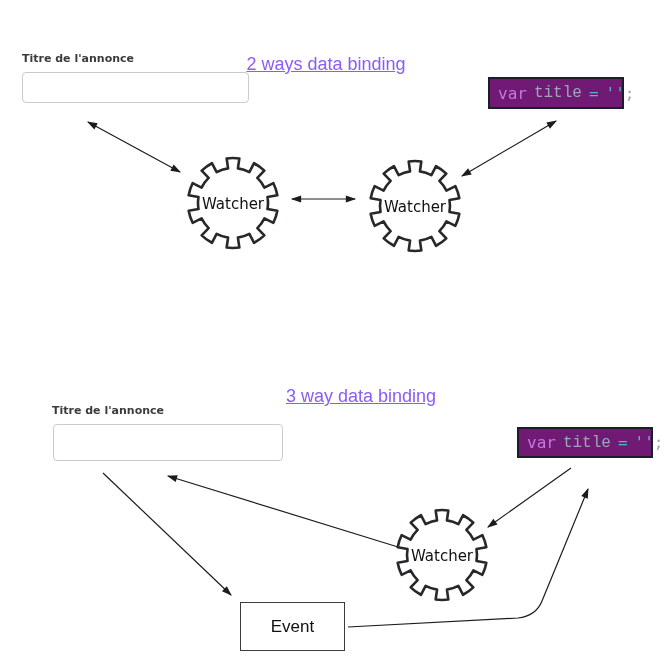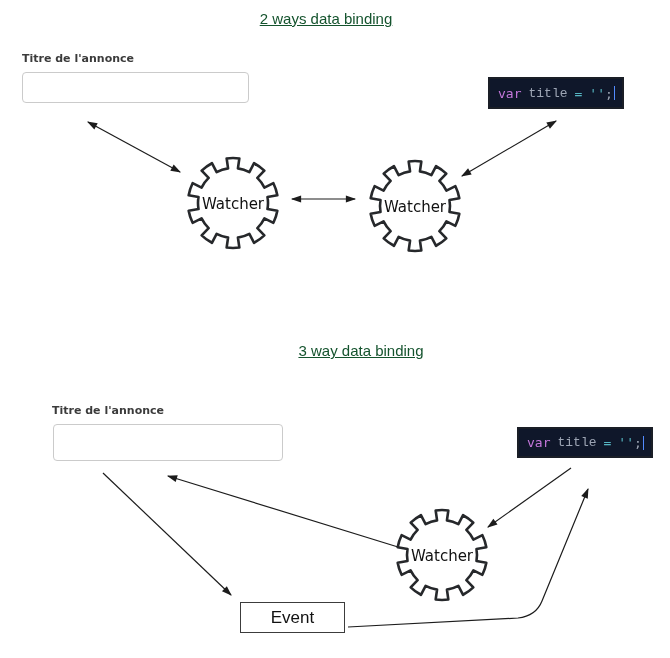--- a/index.html
+++ b/index.html
@@ -2,35 +2,35 @@
 <html><head>
 <meta charset="utf-8">
 <style>
   html,body{margin:0;padding:0;background:#ffffff;}
   #canvas{
     position:relative;width:670px;height:658px;background:#ffffff;
     font-family:"Liberation Sans",sans-serif;overflow:hidden;
   }
   .section-title{
     position:absolute;transform:translateX(-50%);
-    font-size:15px;color:#14532d;text-decoration:underline;white-space:nowrap;
+    font-size:18px;color:#8b5cf6;text-decoration:underline;white-space:nowrap;margin-top:44px;
   }
   .field-label{
     position:absolute;font-family:"DejaVu Sans",sans-serif;
     font-size:11px;font-weight:bold;color:#3b3b3b;white-space:nowrap;
   }
   .text-input{
     position:absolute;box-sizing:border-box;background:#ffffff;
     border:1px solid #cbcbcb;border-radius:4px;outline:none;
     padding:0 8px;font-size:14px;color:#222;
   }
   .codebox{
     position:absolute;box-sizing:border-box;display:flex;align-items:center;
-    background:#0f172a;border:2px solid #1a1e26;padding:0 8px;
-    font-family:"DejaVu Sans Mono","Liberation Mono",monospace;font-size:13px;
+    background:#701a75;border:2px solid #1a1e26;padding:0 8px;
+    font-family:"DejaVu Sans Mono","Liberation Mono",monospace;font-size:16px;
     white-space:pre;
     text-align:right;
   }
   .tok{color:#9da5b4;}
   .tok.kw{color:#c678dd;margin-right:7px;}
   .tok.id{color:#9da5b4;margin-right:7px;font-family:Liberation Mono, monospace;}
   .tok.op{color:#56b6c2;margin-right:7px;}
   .tok.str{color:#56b6c2;}
   .cursor{display:inline-block;width:2px;height:14px;background:#528bff;margin-left:1px;}
   .gear{position:absolute;width:96px;height:96px;overflow:visible;}
@@ -95,17 +95,17 @@
 
   <div class="codebox" style="left:517px;top:427px;width:136px;height:31px">
     <span class="tok kw">var</span><span class="tok id">title</span><span class="tok op">=</span><span class="tok str">''</span><span class="tok">;</span><span class="cursor"></span>
   </div>
 
   <svg class="gear" style="left:394px;top:507px" viewBox="0 0 96 96">
     <path class="gear-path" d="M41.66 3.45A45 45 0 0 1 54.34 3.45L52.93 13.35A35 35 0 0 1 64.38 17.07L69.06 8.23A45 45 0 0 1 79.32 15.68L72.36 22.87A35 35 0 0 1 79.43 32.60L88.41 28.20A45 45 0 0 1 92.33 40.26L82.48 41.98A35 35 0 0 1 82.48 54.02L92.33 55.74A45 45 0 0 1 88.41 67.80L79.43 63.40A35 35 0 0 1 72.36 73.13L79.32 80.32A45 45 0 0 1 69.06 87.77L64.38 78.93A35 35 0 0 1 52.93 82.65L54.34 92.55A45 45 0 0 1 41.66 92.55L43.07 82.65A35 35 0 0 1 31.62 78.93L26.94 87.77A45 45 0 0 1 16.68 80.32L23.64 73.13A35 35 0 0 1 16.57 63.40L7.59 67.80A45 45 0 0 1 3.67 55.74L13.52 54.02A35 35 0 0 1 13.52 41.98L3.67 40.26A45 45 0 0 1 7.59 28.20L16.57 32.60A35 35 0 0 1 23.64 22.87L16.68 15.68A45 45 0 0 1 26.94 8.23L31.62 17.07A35 35 0 0 1 43.07 13.35L41.66 3.45Z"></path>
     <text x="48" y="49">Watcher</text>
   </svg>
 
-  <div class="event-box" style="left:240px;top:602px;width:105px;height:31px">
+  <div class="event-box" style="left:240px;top:602px;width:105px;height:49px">
     <span>Event</span>
   </div>
 
 </div>
 
 </body></html>

